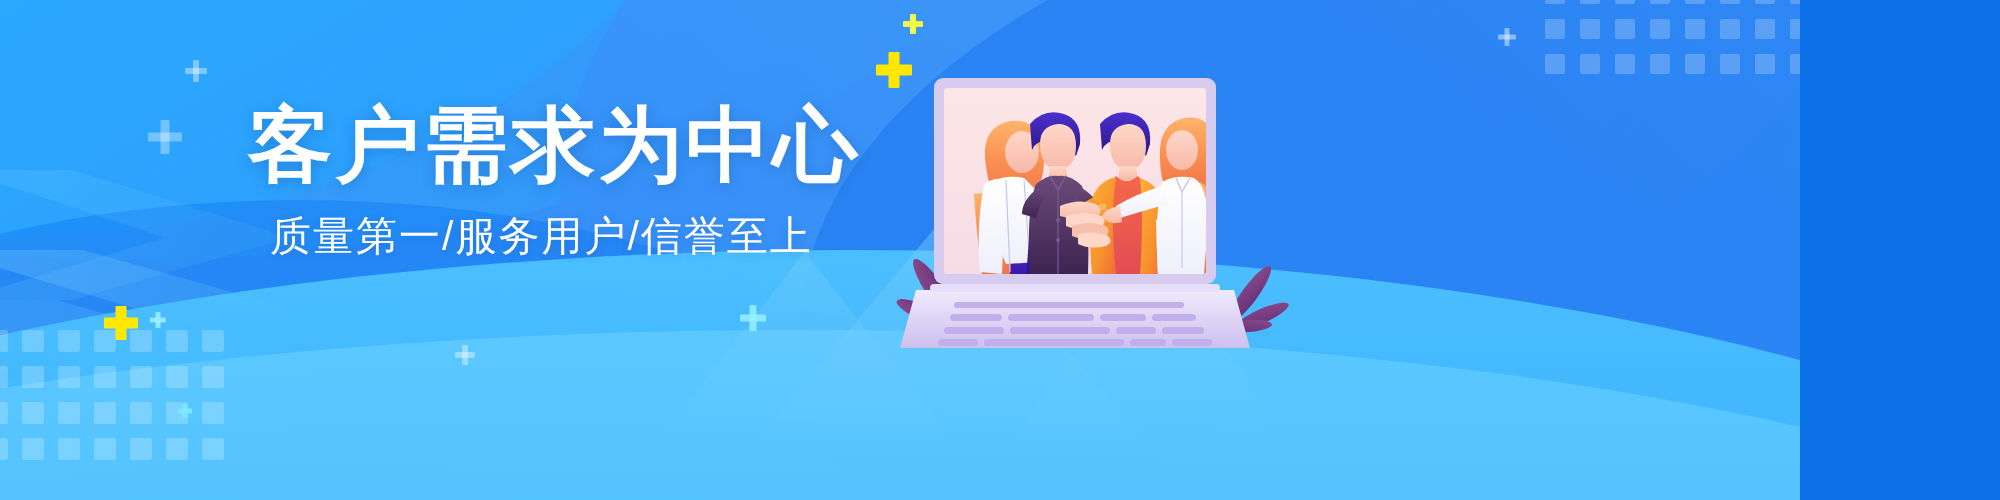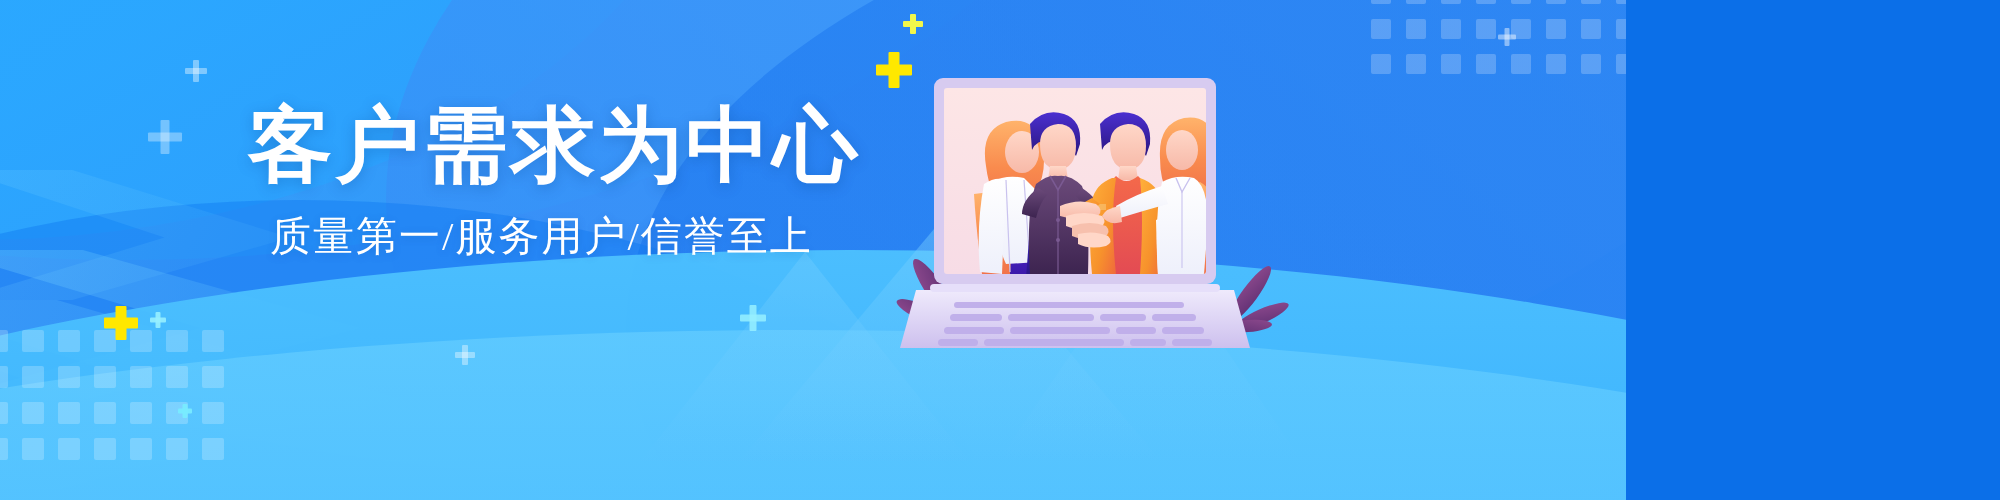--- a/index.html
+++ b/index.html
@@ -1,20 +1,20 @@
 <!DOCTYPE html>
 <html><head>
 <meta charset="utf-8">
 <style>
   html,body{margin:0;padding:0;background:#0b6fe8;}
   body{font-family:"Liberation Sans","DejaVu Sans",sans-serif;}
 
   .banner{
     position:relative;
-    width:1626px;height:500px;
+    width:1800px;height:500px;
     overflow:hidden;
     background:linear-gradient(100deg,#2f8bf5 0%,#1f7ef3 22%,#1384f7 45%,#1b7ef2 70%,#4d9bf8 100%);
   }
 
   
   .bg-layer{position:absolute;pointer-events:none;}
 
   .wave-deep{
     left:-280px;top:-520px;width:2600px;height:1180px;
     border-radius:50%;
@@ -137,21 +137,21 @@
     transform-origin:left center;
   }
   .subline{
     margin:30px 0 16px 22px;
     font-size:41px;
     line-height:1;
     font-weight:400;
     letter-spacing:2px;
     color:#ffffff;
     white-space:nowrap;
-    font-family:Liberation Serif, serif;
+    font-family:Liberation Sans, sans-serif;
     text-shadow:0 2px 8px rgba(8,60,140,.2);
   }
 
   
   .laptop{position:absolute;left:910px;top:58px;width:400px;height:300px;z-index:15;}
   .laptop svg{display:block;width:400px;height:300px;overflow:visible;}
 </style>
 </head>
 <body>
 

